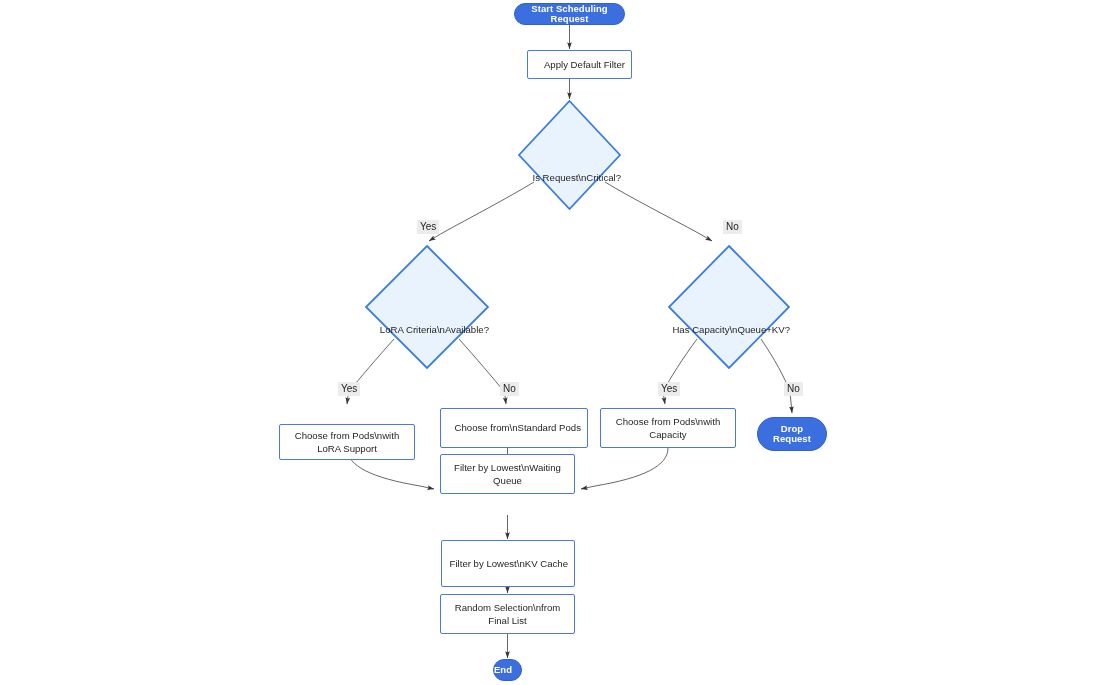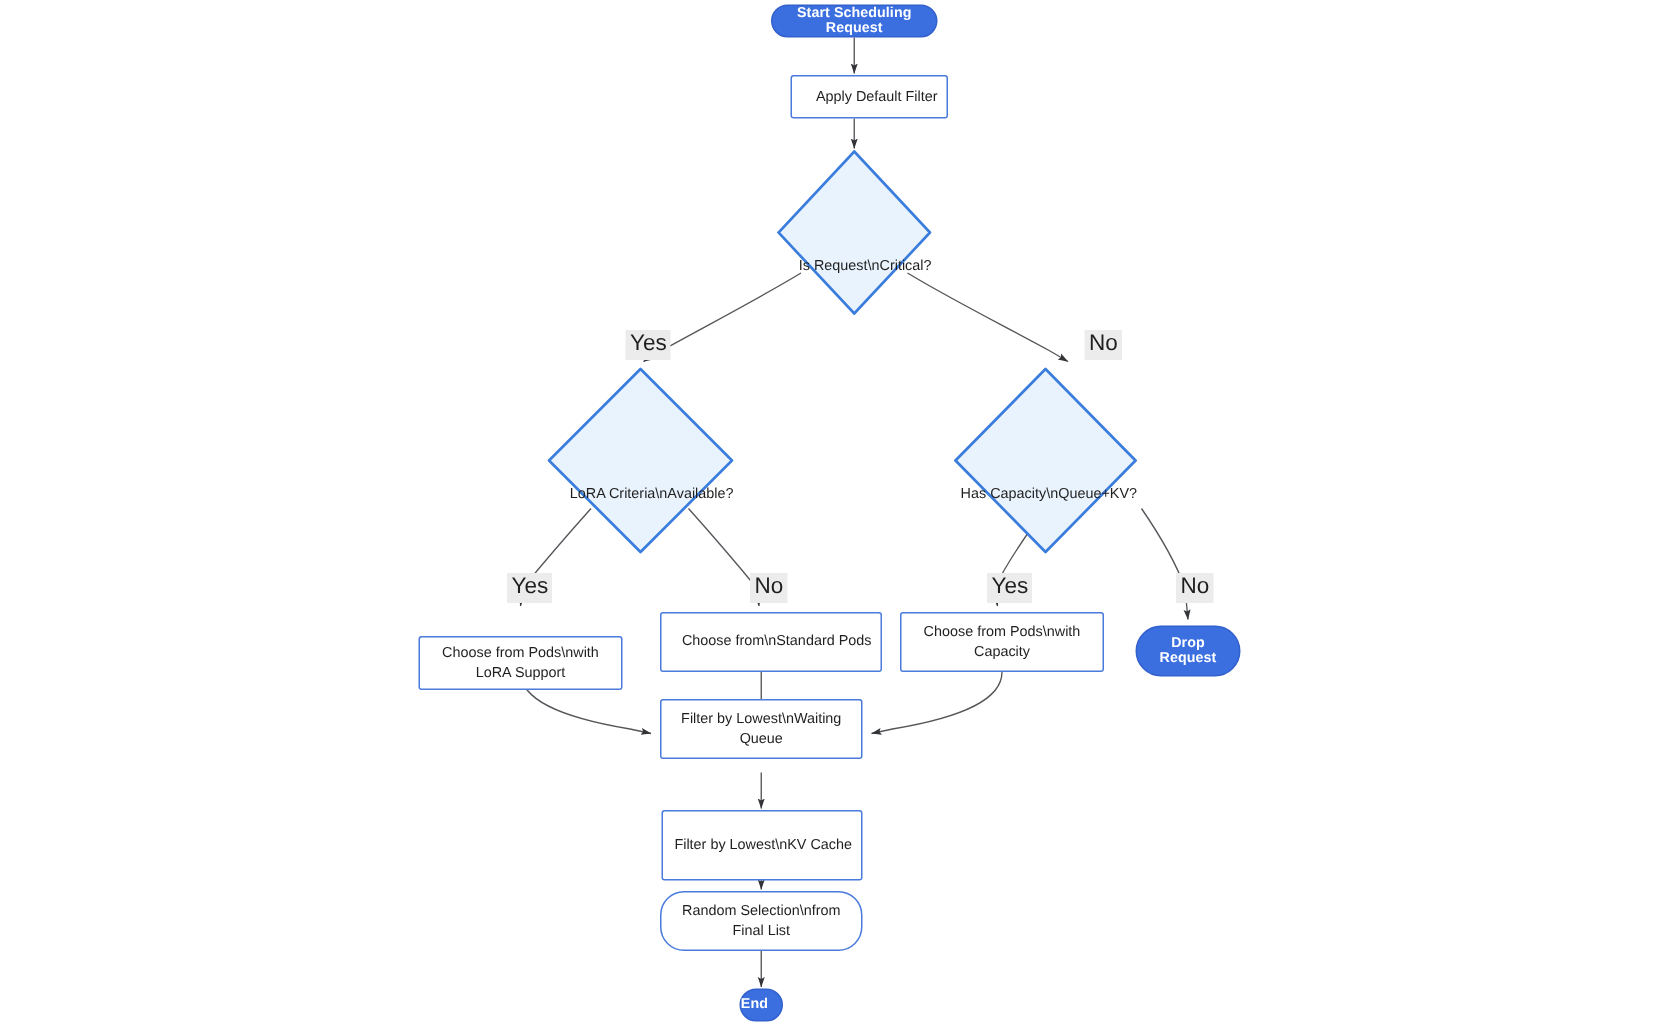--- a/index.html
+++ b/index.html
@@ -76,21 +76,21 @@
     font-size: 9.6px;
     line-height: 1.3;
     white-space: nowrap;
     margin-top: 47px;
   }
   
   .edge-label {
     position: absolute;
     background: #ececec;
     color: #1f1f1f;
-    font-size: 15px;
+    font-size: 10px;
     line-height: 1.1;
     padding: 1px 3px 2px 3px;
     box-sizing: border-box;
     text-align: center;
     white-space: nowrap;
   }
 </style>
 </head>
 <body>
 
@@ -149,21 +149,21 @@
     <span class="diamond-label">Is Request\nCritical?</span>
   </div>
 
   <div class="node decision" style="left:365px; top:245px; width:124px; height:124px;">
     <svg class="diamond-shape" viewBox="0 0 124 124" preserveAspectRatio="none" xmlns="http://www.w3.org/2000/svg">
       <polygon points="62,1 123,62 62,123 1,62" fill="#e9f3fd" stroke="#3b7ddd" stroke-width="1.8"></polygon>
     </svg>
     <span class="diamond-label">LoRA Criteria\nAvailable?</span>
   </div>
 
-  <div class="node decision" style="left:636px; top:245px; width:122px; height:124px;">
+  <div class="node decision" style="left:668px; top:245px; width:122px; height:124px;">
     <svg class="diamond-shape" viewBox="0 0 122 124" preserveAspectRatio="none" xmlns="http://www.w3.org/2000/svg">
       <polygon points="61,1 121,62 61,123 1,62" fill="#e9f3fd" stroke="#3b7ddd" stroke-width="1.8"></polygon>
     </svg>
     <span class="diamond-label">Has Capacity\nQueue+KV?</span>
   </div>
 
   <div class="node process" style="left:279px; top:424px; width:136px; height:36px;">
     <span>Choose from Pods\nwith LoRA Support</span>
   </div>
 
@@ -172,29 +172,29 @@
   </div>
 
   <div class="node process" style="left:600px; top:408px; width:136px; height:40px;">
     <span>Choose from Pods\nwith Capacity</span>
   </div>
 
   <div class="node terminal" style="left:757px; top:417px; width:70px; height:34px;">
     <span>Drop Request</span>
   </div>
 
-  <div class="node process" style="left:440px; top:466px; width:135px; height:40px;">
+  <div class="node process" style="left:440px; top:454px; width:135px; height:40px;">
     <span>Filter by Lowest\nWaiting Queue</span>
   </div>
 
   <div class="node process" style="left:441px; top:540px; width:134px; height:47px;">
     <span>Filter by Lowest\nKV Cache</span>
   </div>
 
-  <div class="node process" style="left:440px; top:594px; width:135px; height:40px;border-radius:16px;">
+  <div class="node process" style="left:440px; top:594px; width:135px; height:40px;">
     <span>Random Selection\nfrom Final List</span>
   </div>
 
   <div class="node terminal" style="left:493px; top:659px; width:29px; height:22px;">
     <span>End</span>
   </div>
 
   <div class="edge-label" style="left:417px; top:220px;">
     <span>Yes</span>
   </div>

